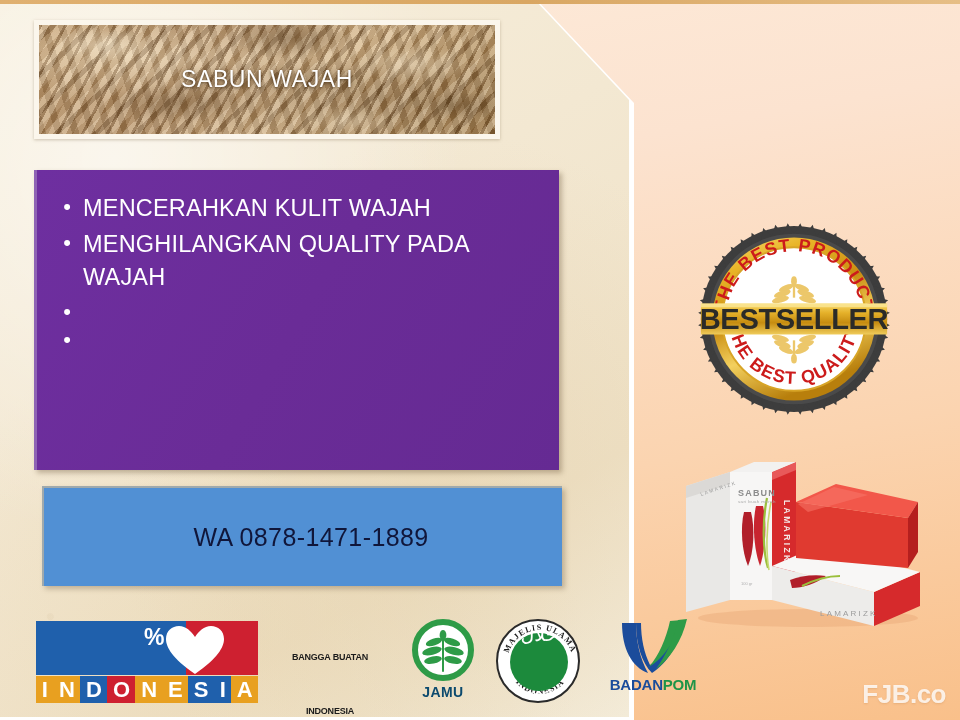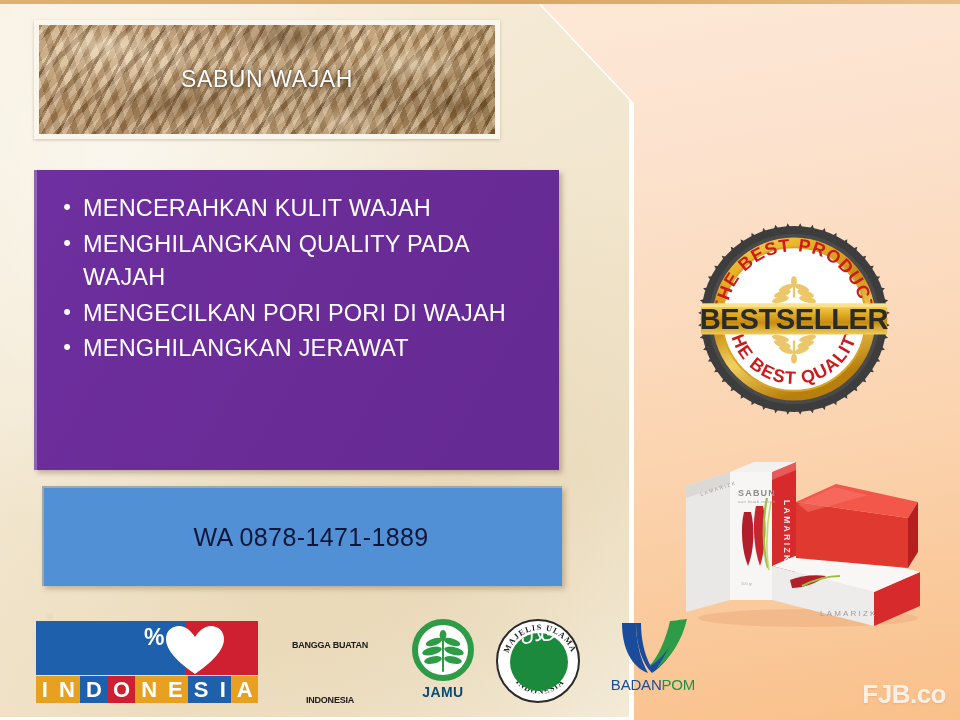--- a/index.html
+++ b/index.html
@@ -143,21 +143,21 @@
     font-family:"Liberation Sans", sans-serif;
   }
   #ind-word span {
     flex:1 1 auto; text-align:center; color:#FFFFFF; line-height:27px;
   }
 
   
   #logo-bangga {
     position:relative; width:116px; height:86px; flex:0 0 116px;
     margin-left:14px; display:flex; flex-direction:column;
-    align-items:center; justify-content:flex-end;gap:44px;
+    align-items:center; justify-content:center;gap:44px;
   }
   #bangga-mark { position:relative; width:74px; height:54px; }
   .bangga-cap {
     color:#1A1A1A; font-size:9px; font-weight:bold; letter-spacing:-.2px;
     text-align:center; line-height:1.15; width:116px;
   }
 
   
   #logo-jamu {
     position:relative; width:86px; height:86px; flex:0 0 86px;
@@ -190,21 +190,21 @@
     font-size:7.4px; font-weight:bold; fill:#1C1C1C;
     letter-spacing:.4px;
   }
 
   
   #logo-bpom {
     position:relative; width:118px; height:86px; flex:0 0 118px; margin-left:12px;
     display:flex; flex-direction:column; align-items:center; justify-content:flex-start;
   }
   #bpom-mark { width:74px; height:56px; position:relative; }
-  #bpom-label { font-size:15px; font-weight:normal; letter-spacing:-.2px; margin-top:1px; white-space:nowrap; }
+  #bpom-label { font-size:15px; font-weight:bold; letter-spacing:-.2px; margin-top:1px; white-space:nowrap; }
   #bpom-label .b1 { color:#1B4C9B; }
   #bpom-label .b2 { color:#1E9447; }
 
   
   #bestseller {
     position:absolute; left:697px; top:222px; width:194px; height:194px; z-index:8;
   }
 
   
   #product {
@@ -238,25 +238,23 @@
   <div class="benefit-row">
     <div class="benefit-bullet">•</div>
     <div class="benefit-text">MENCERAHKAN KULIT WAJAH</div>
   </div>
   <div class="benefit-row">
     <div class="benefit-bullet">•</div>
     <div class="benefit-text">MENGHILANGKAN QUALITY PADA WAJAH</div>
   </div>
   <div class="benefit-row">
     <div class="benefit-bullet">•</div>
-    <div class="benefit-text">MENGECILKAN PORI PORI DI WAJAH</div>
   </div>
   <div class="benefit-row">
     <div class="benefit-bullet">•</div>
-    <div class="benefit-text">MENGHILANGKAN JERAWAT</div>
   </div>
 </div>
 
 <div id="wa-box">
   <div id="wa-text">WA 0878-1471-1889</div>
 </div>
 
 <div id="logo-strip">
 
   <div id="logo-indonesia">

